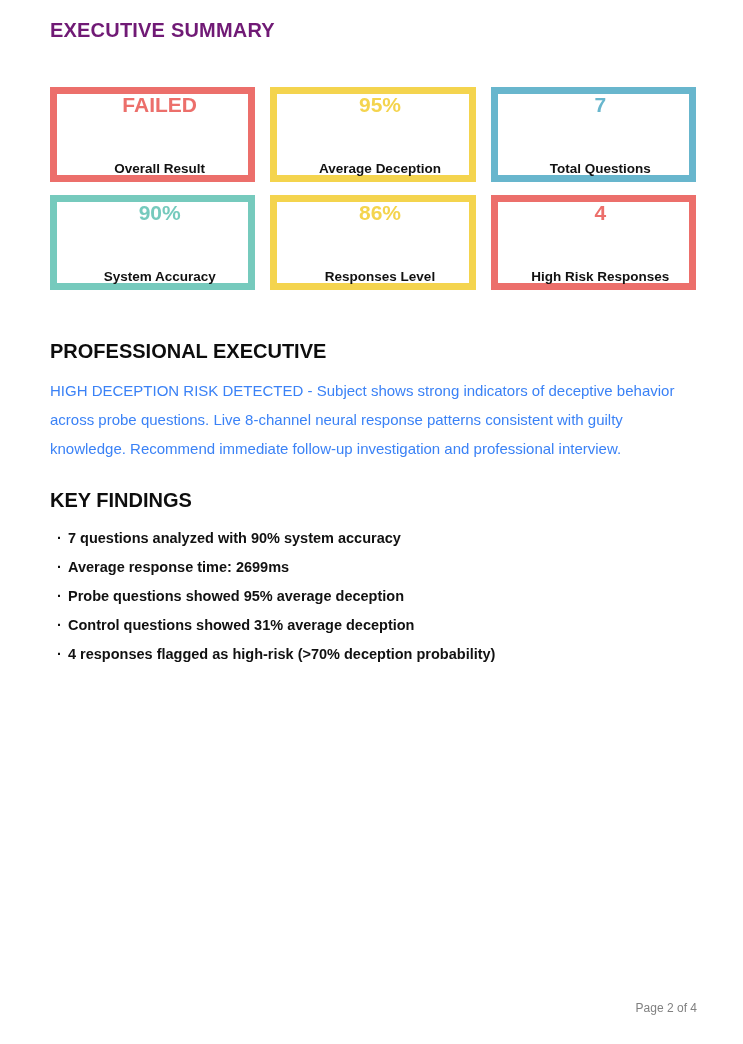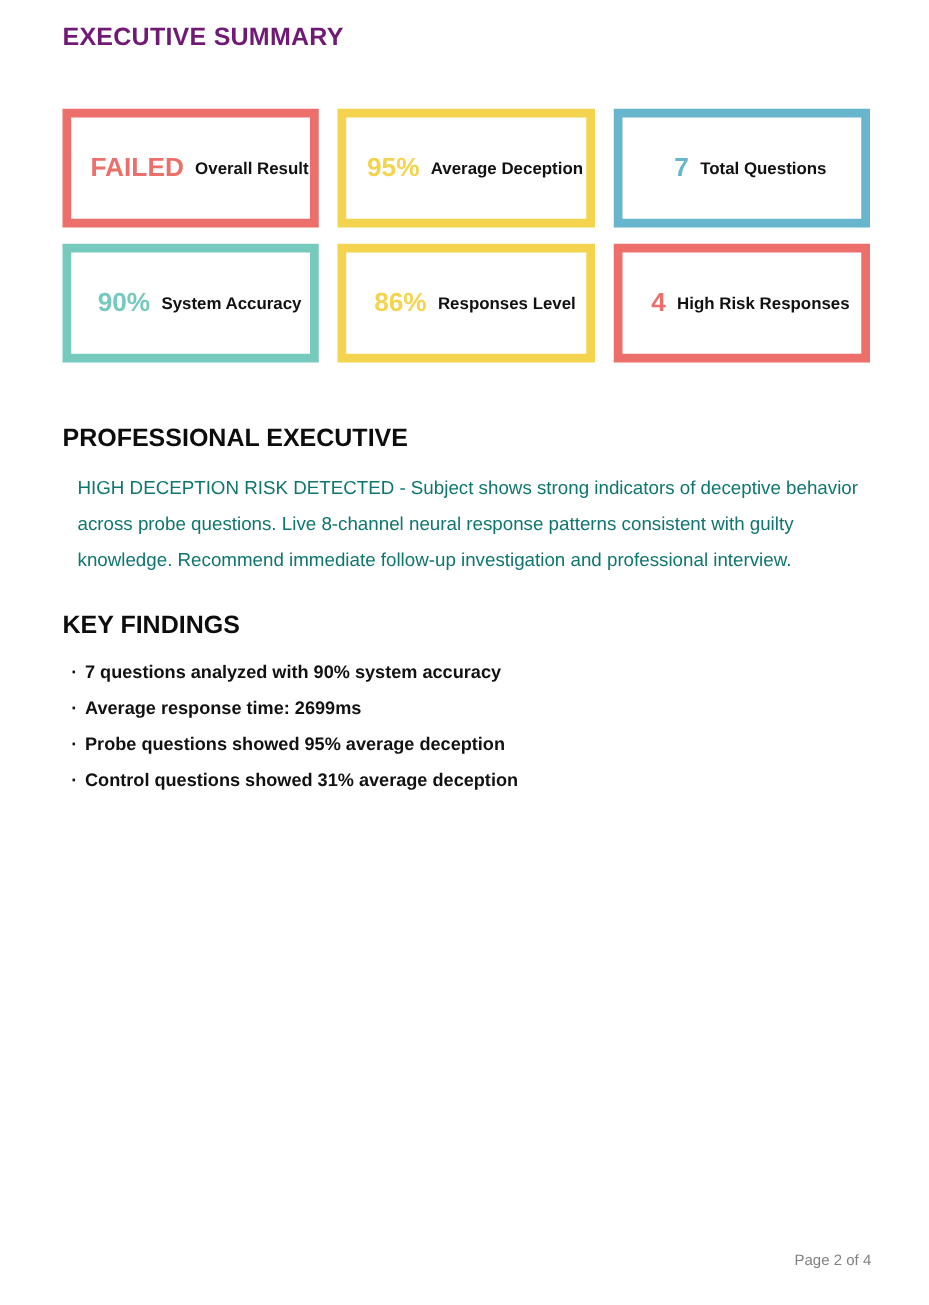--- a/index.html
+++ b/index.html
@@ -26,23 +26,23 @@
     display: grid;
     grid-template-columns: repeat(3, 1fr);
     column-gap: 15px;
     row-gap: 13px;
   }
   .stat-card {
     height: 95px;
     background: #ffffff;
     border: 7px solid #cccccc; 
     display: flex;
-    flex-direction: row;
+    flex-direction: column;
     align-items: center;
-    justify-content: center;
+    justify-content: space-between;
     gap: 9px;
     padding-left: 14px;
   }
   .stat-value {
     font-size: 21px;
     font-weight: bold;
     line-height: 1;
   }
   .stat-label {
     font-size: 13.5px;
@@ -53,23 +53,22 @@
   .section-heading {
     font-size: 20px;
     font-weight: bold;
     color: #0d0d0d;
   }
   .assessment-heading { margin-top: 50px; }
   .assessment-body {
     margin-top: 13px;
     font-size: 15px;
     line-height: 29px;
-    color: #0f766e;
+    color: #3b82f6;
     max-width: 646px;
-    margin-left: 12px;
   }
   .findings-heading { margin-top: 26px; }
   .findings-list {
     margin-top: 12px;
     list-style: none;
   }
   .findings-list li {
     font-size: 14.5px;
     font-weight: bold;
     line-height: 29px;
@@ -136,17 +135,18 @@
 
   <p class="assessment-body">HIGH DECEPTION RISK DETECTED - Subject shows strong indicators of deceptive behavior across probe questions. Live 8-channel neural response patterns consistent with guilty knowledge. Recommend immediate follow-up investigation and professional interview.</p>
 
   <h2 class="section-heading findings-heading">KEY FINDINGS</h2>
 
   <ul class="findings-list">
     <li>7 questions analyzed with 90% system accuracy</li>
     <li>Average response time: 2699ms</li>
     <li>Probe questions showed 95% average deception</li>
     <li>Control questions showed 31% average deception</li>
+    <li>4 responses flagged as high-risk (&gt;70% deception probability)</li>
   </ul>
 
 </div>
 
 <div class="page-footer">Page 2 of 4</div>
 
 </body></html>

